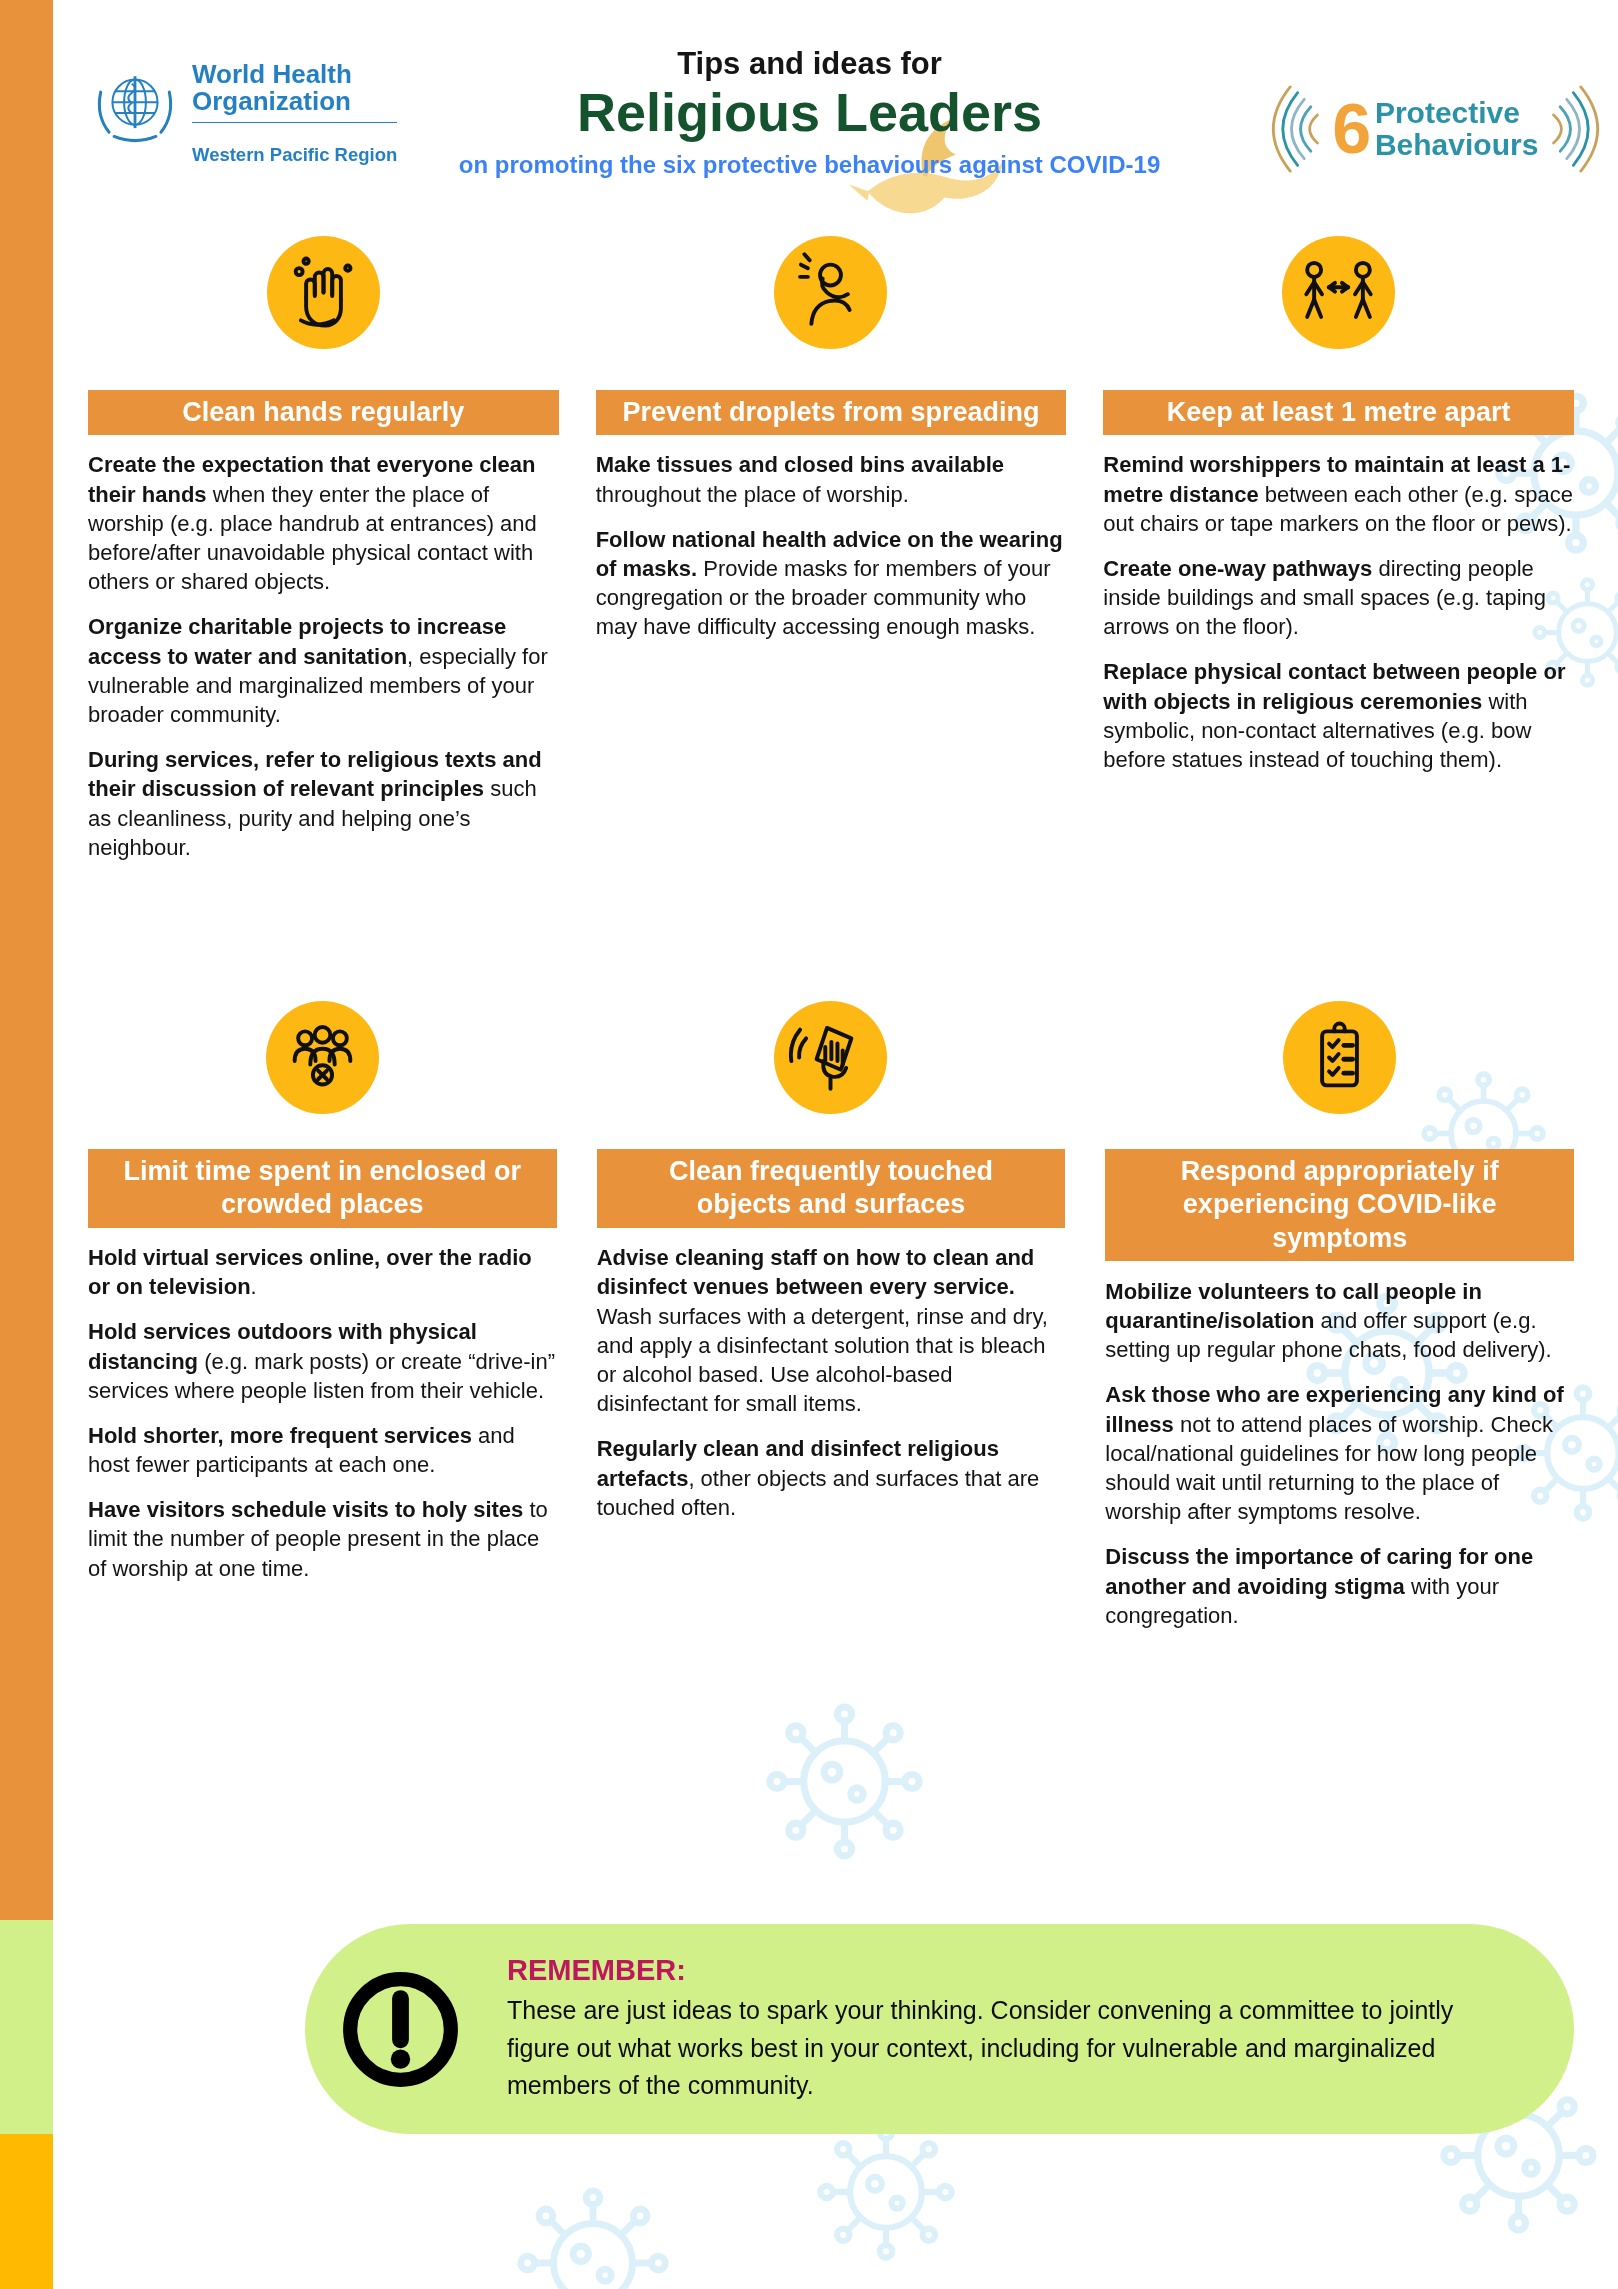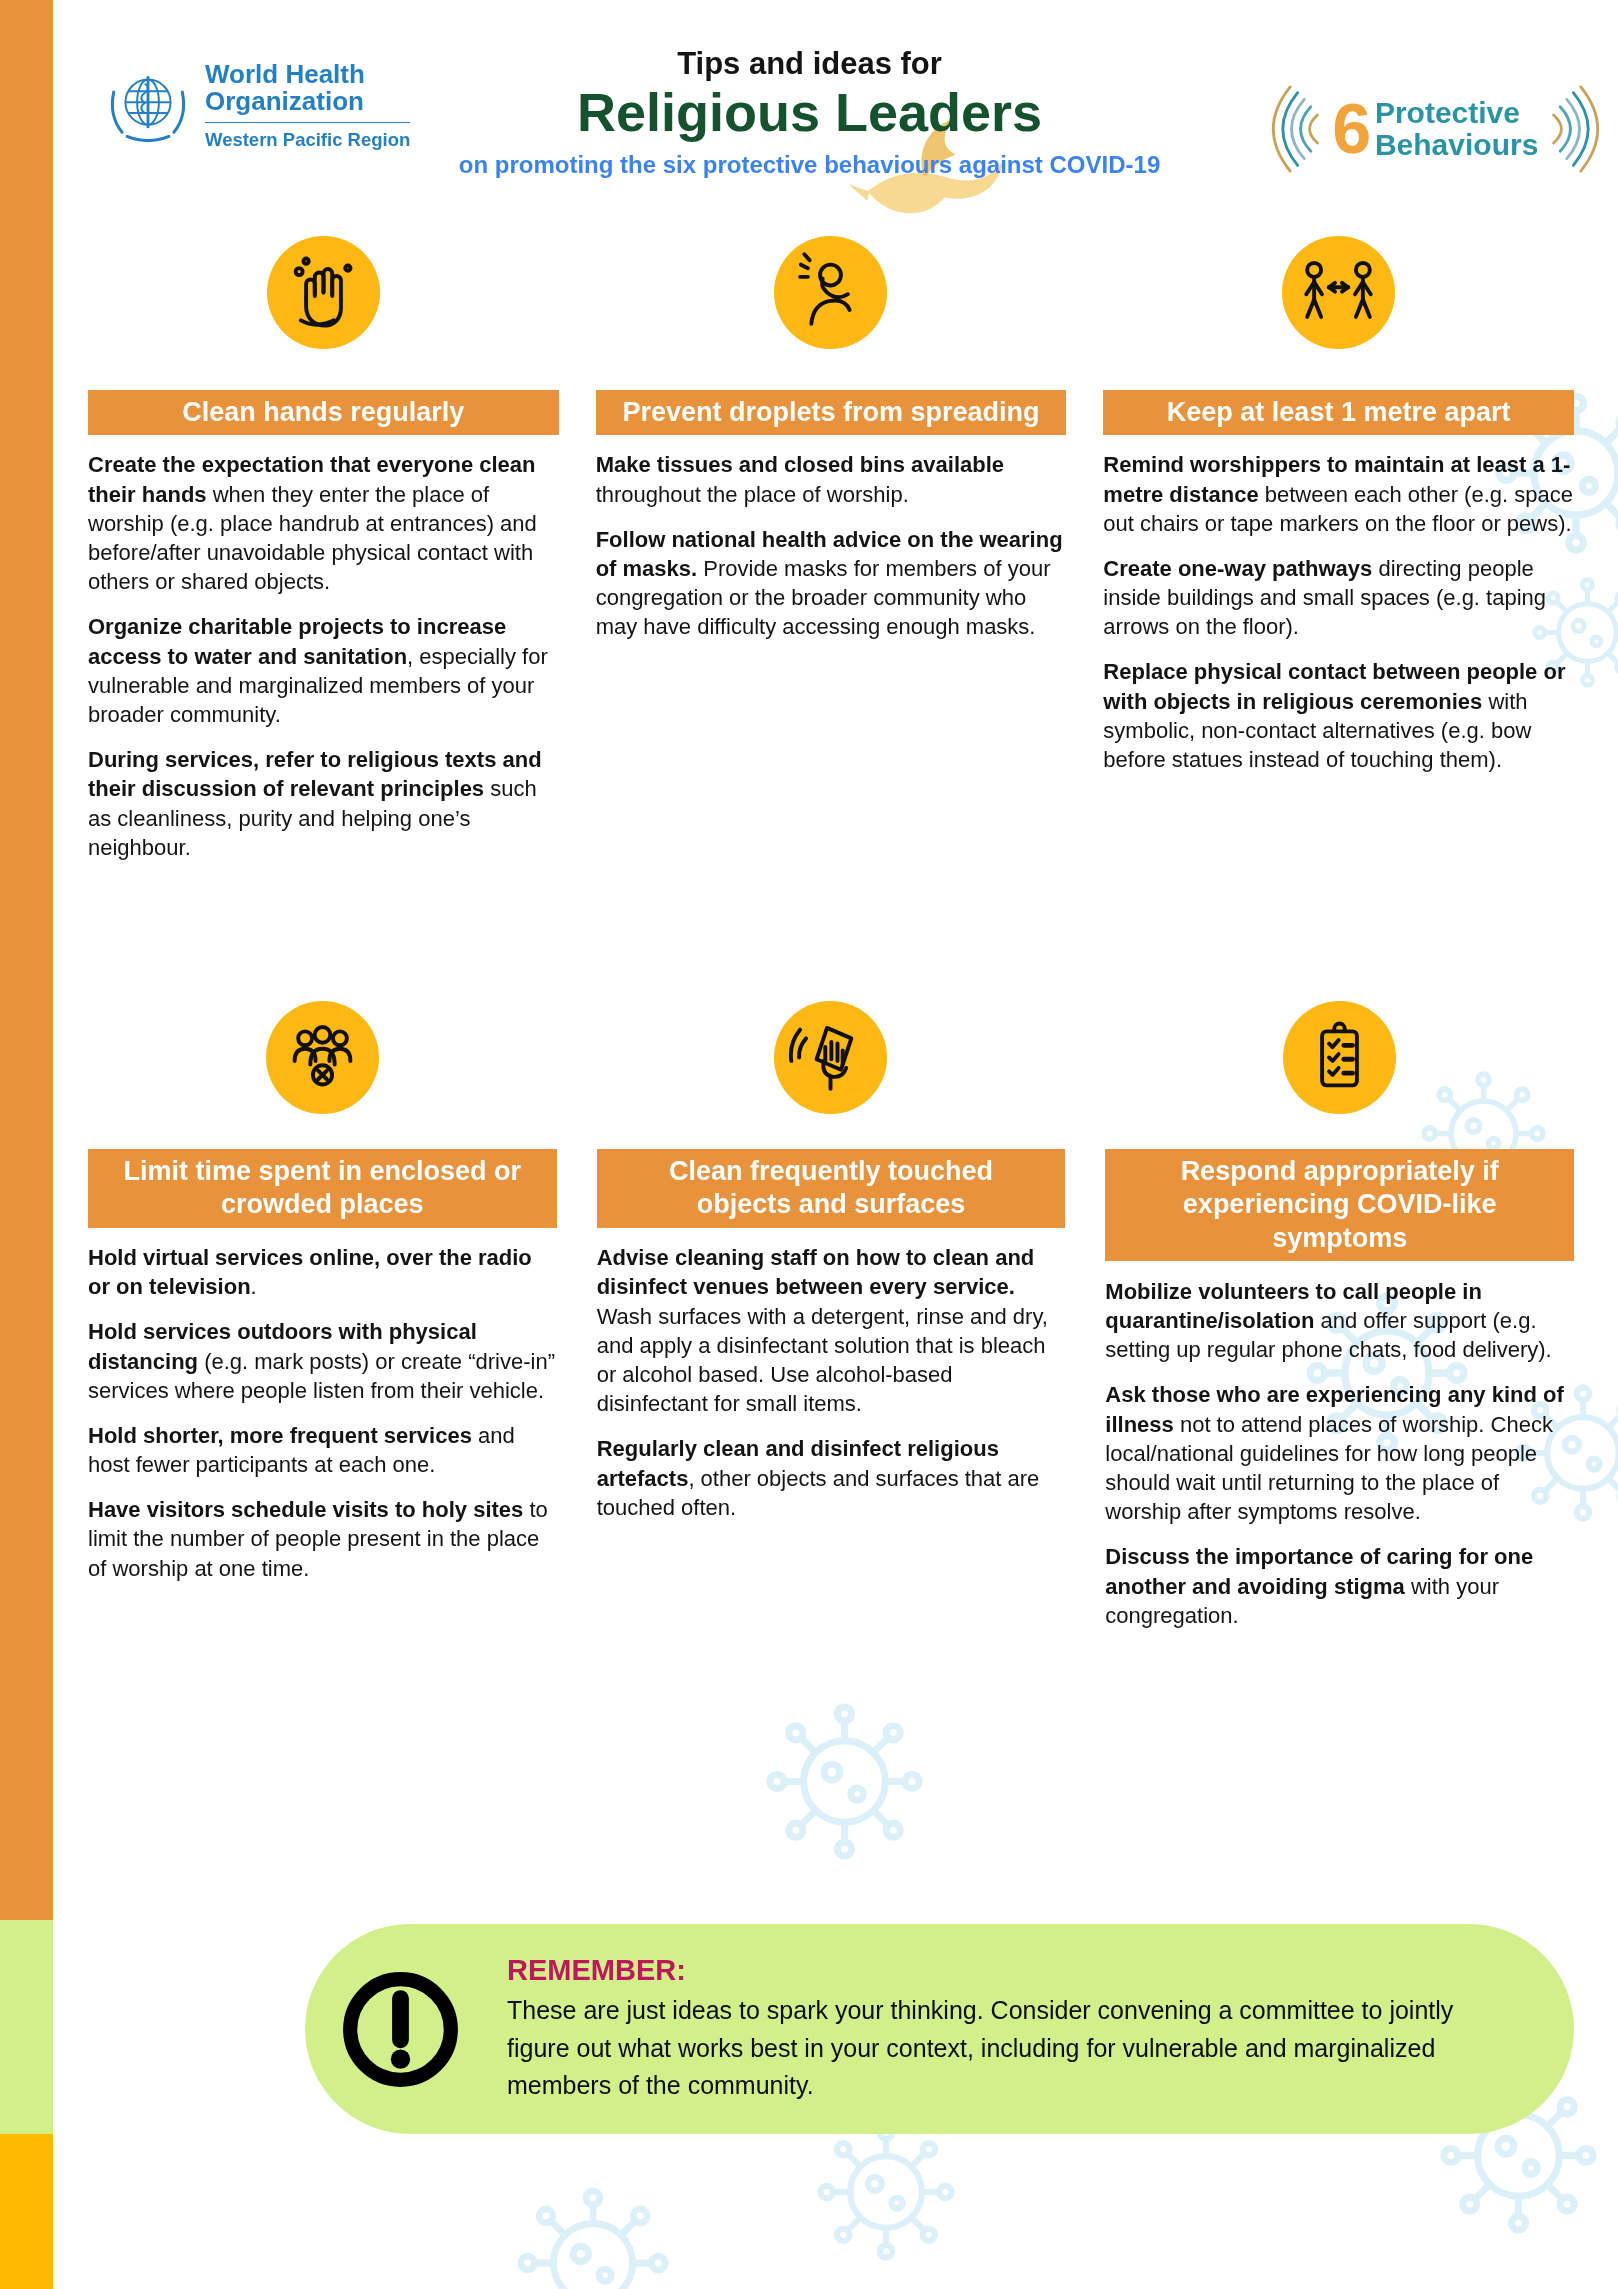--- a/index.html
+++ b/index.html
@@ -5,25 +5,25 @@
   html,body{margin:0;padding:0;background:#ffffff;font-family:"Liberation Sans",sans-serif;}
   #page{position:relative;width:1619px;height:2290px;background:#ffffff;overflow:hidden;}
 
   
   .stripe{position:absolute;left:0;width:53px;}
   .stripe-orange{top:0;height:1920px;background:#E8923C;}
   .stripe-green{top:1920px;height:214px;background:#D2F089;}
   .stripe-amber{top:2134px;height:156px;background:#FFBA00;}
 
   
-  .who{position:absolute;left:102px;top:61px;display:flex;gap:11px;align-items:flex-start;z-index:2;}
+  .who{position:absolute;left:89px;top:61px;display:flex;gap:11px;align-items:flex-start;z-index:2;}
   .who-emblem{width:92px;height:89px;flex:none;}
   .who-text{color:#2580C3;}
   .who-name{font-size:26px;font-weight:bold;line-height:1.05;}
-  .who-region{font-size:18.5px;font-weight:bold;border-top:1.8px solid #2580C3;margin-top:6.5px;padding-top:6px;}
+  .who-region{font-size:18.5px;font-weight:bold;border-top:1.8px solid #2580C3;margin-top:6.5px;padding-top:21px;}
 
   
   .title-block{position:absolute;left:0;top:46px;width:1619px;text-align:center;z-index:1;}
   .title-small{font-size:31px;font-weight:bold;color:#151515;}
   .title-main{font-size:54px;font-weight:bold;color:#14532d;line-height:1.05;margin-top:1.8px;}
   .subtitle{font-size:24px;font-weight:bold;color:#3b82f6;margin-top:11px;}
   .dove{position:absolute;left:835px;top:26px;width:185px;height:120px;z-index:-1;opacity:.95;}
 
   
   .logo6{position:absolute;right:11px;top:79px;display:flex;align-items:center;gap:3.7px;z-index:2;}

